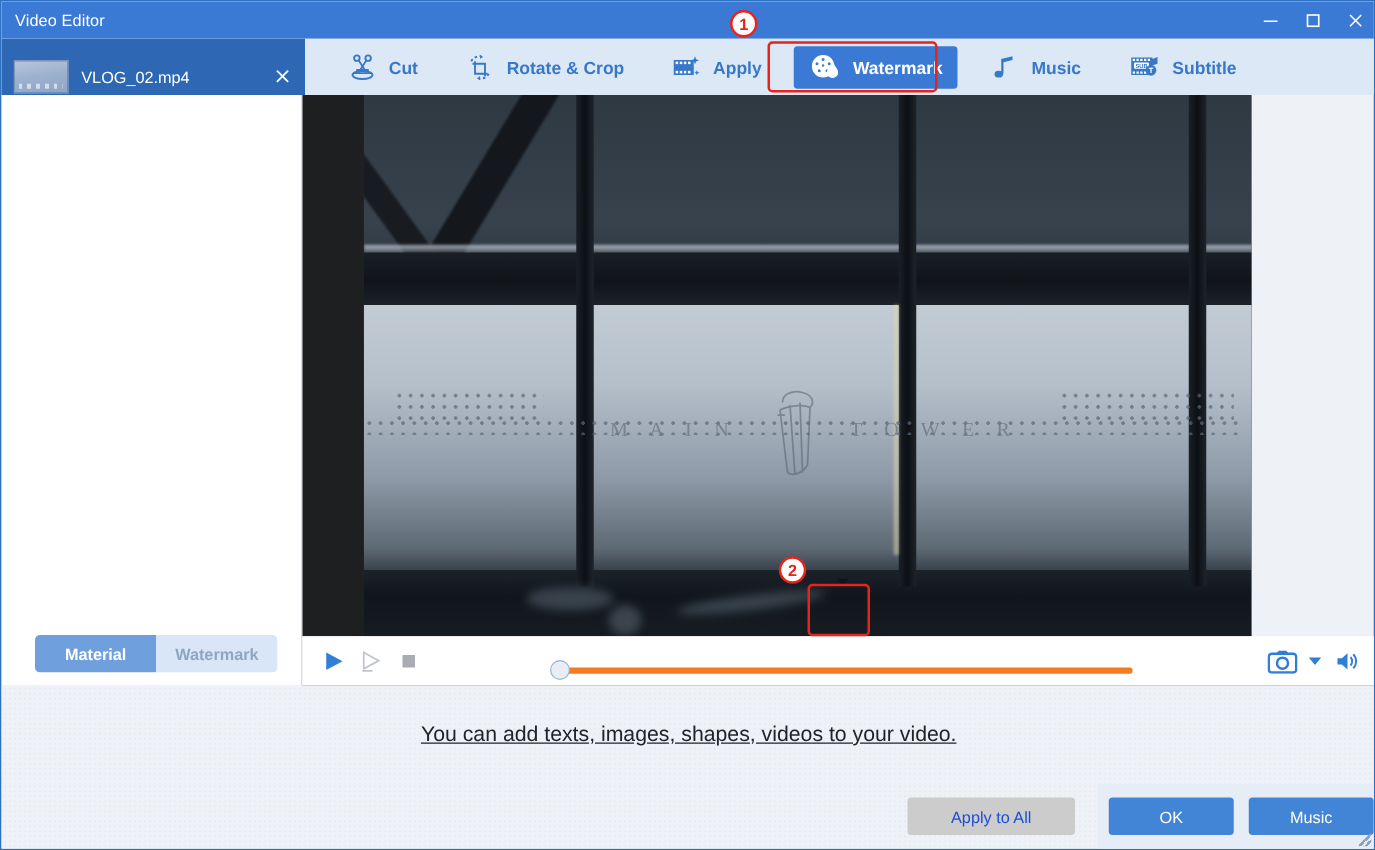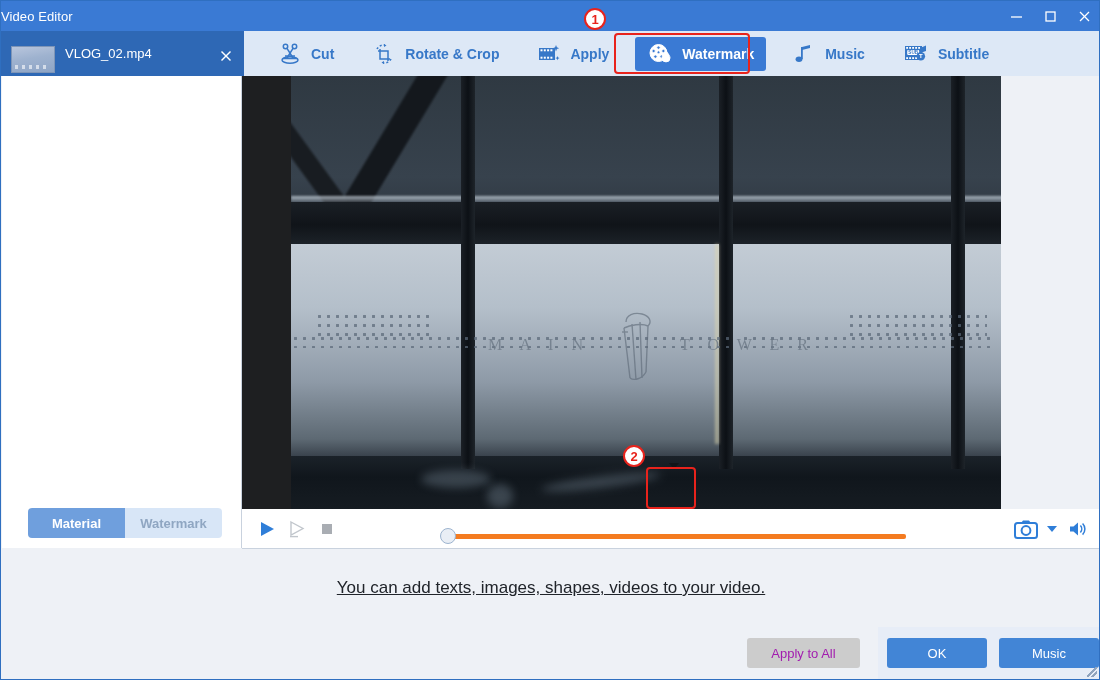--- a/index.html
+++ b/index.html
@@ -20,20 +20,21 @@
   
   .titlebar {
     position: absolute; left: 0; top: 0;
     width: 1100px; height: 30px;
     background: #3a7ad4;
     display: flex; align-items: center;
   }
   .title-text {
     color: #ffffff;
     font-size: 13px;
+    padding-left: 11px;
     letter-spacing: .1px;
   }
   .winbtns {
     margin-left: auto; display: flex; height: 30px;
   }
   .winbtn {
     width: 34px; height: 30px;
     display: flex; align-items: center; justify-content: center;
     color: #ffffff;
   }
@@ -42,21 +43,21 @@
   
   .tabstrip {
     position: absolute; left: 0; top: 30px;
     width: 1100px; height: 45px;
     background: #dde8f6;
   }
   .filetab {
     position: absolute; left: 0; top: 0;
     width: 243px; height: 45px;
     background: #2e68b5;
-    display: flex; 
+    display: flex; align-items: center;
     padding: 15px 8px 0 10px;
   }
   .thumb {
     width: 44px; height: 27px;
     background: linear-gradient(170deg,#b9c6dd 0%, #9eb2cf 45%, #8ea5c6 100%);
     border: 1px solid #7e95b7;
     position: relative;
     flex: 0 0 auto;
   }
   .thumb::after {
@@ -275,22 +276,22 @@
     gap: 12px; padding-right: 1px;
   }
   .btn {
     height: 30px; border-radius: 3px;
     display: flex; align-items: center; justify-content: center;
     font-size: 13px;
   }
   .btn-primary { width: 100px; background: #4285d6; color: #ffffff; }
   .btn-disabled {
     position: absolute; right: 240px; top: 11px;
-    width: 113px; height: 30px; border-radius: 3px;
-    background: #cccccc; color: #a21caf;
+    width: 134px; height: 30px; border-radius: 3px;
+    background: #cccccc; color: #1d4ed8;
     display: flex; align-items: center; justify-content: center;
     font-size: 13px;
   }
   .resize-grip {
     position: absolute; right: 3px; bottom: 2px;
     width: 10px; height: 10px;
     background:
       linear-gradient(135deg, transparent 45%, #8fa3bd 45%, #8fa3bd 58%, transparent 58%),
       linear-gradient(135deg, transparent 70%, #8fa3bd 70%, #8fa3bd 83%, transparent 83%);
   }

